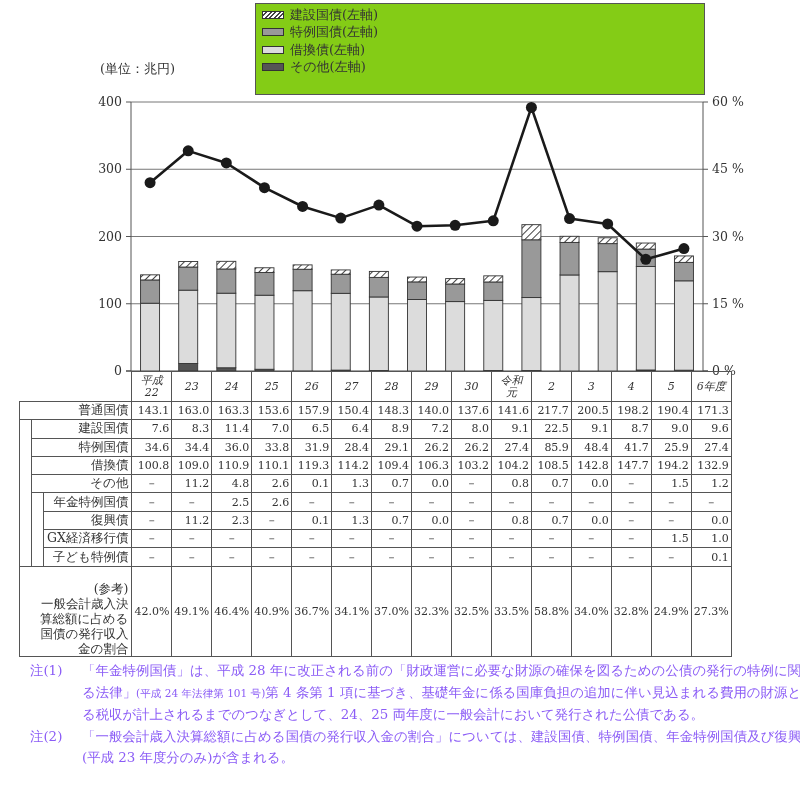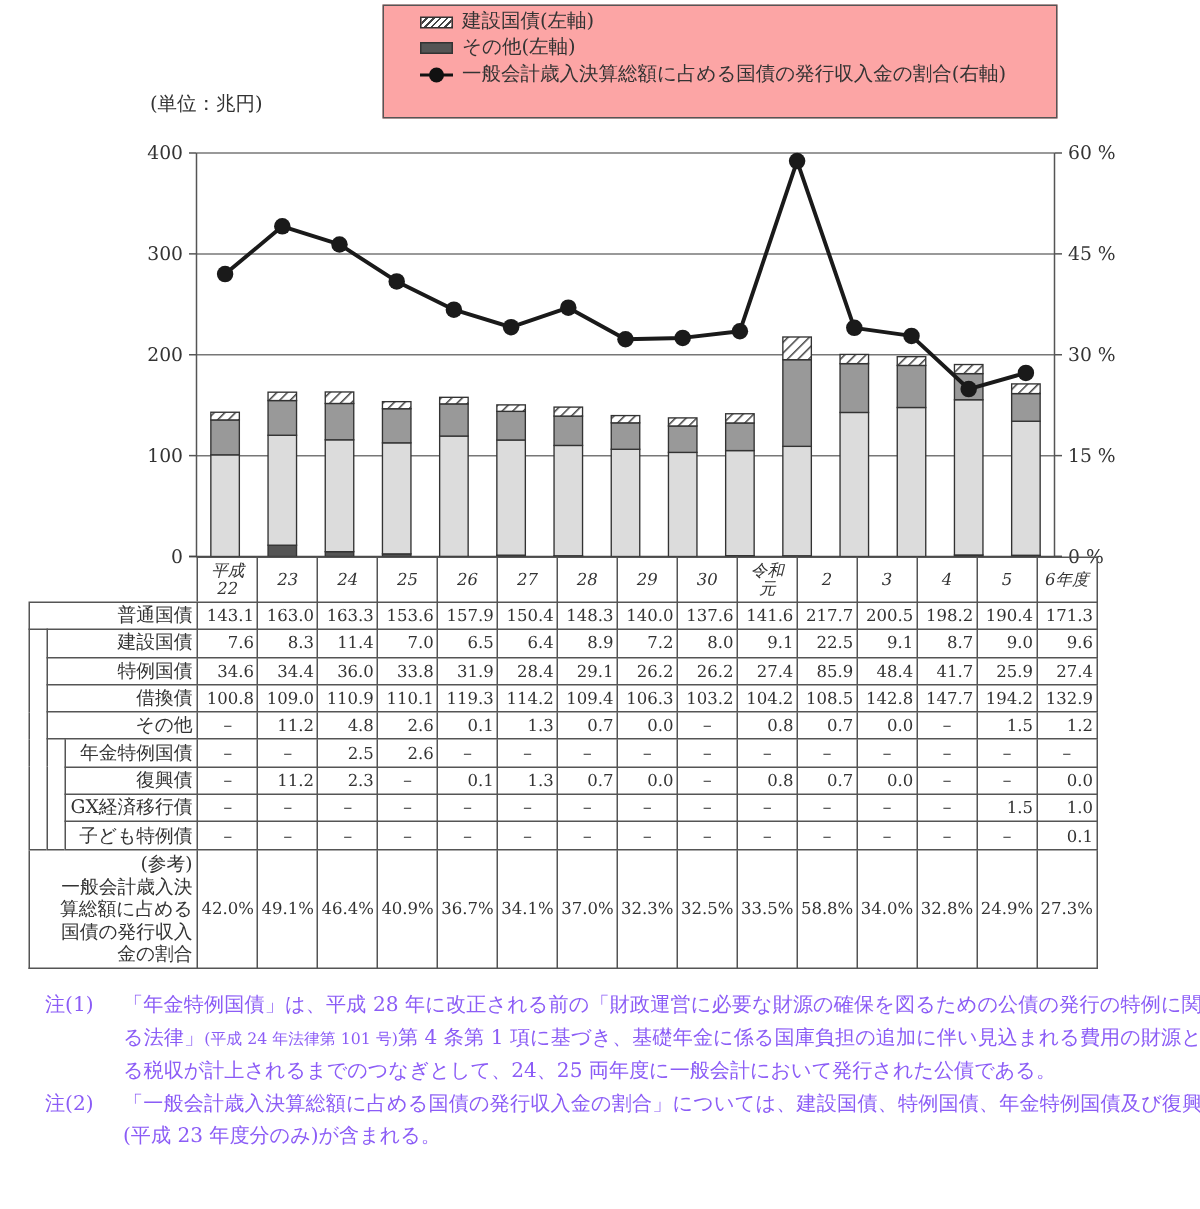--- a/index.html
+++ b/index.html
@@ -1,21 +1,21 @@
 <!DOCTYPE html>
 <html><head>
 <meta charset="utf-8">
 <style>
   html, body { margin: 0; padding: 0; background: #fff; }
   body { width: 800px; height: 806px; position: relative; overflow: hidden;
          font-family: "DejaVu Serif", "Liberation Serif", serif; color: #333; }
   #chart-svg { position: absolute; left: 0; top: 0; }
-  .legend { position: absolute; left: 255px; top: 3px; width: 450px; height: 76px;
-            border: 1px solid #555; background: #fca5a5; box-sizing: border-box;
-            padding: 2px 24px; font-size: 13px; line-height: 17.4px; }
+  .legend { position: absolute; left: 255px; top: 3px; width: 450px; height: 92px;
+            border: 1px solid #555; background: #84cc16; box-sizing: border-box;
+            padding: 2px 6px; font-size: 13px; line-height: 17.4px; }
   .legend-row { display: flex; align-items: center; white-space: nowrap; }
   .legend-swatch { width: 22px; height: 8px; border: 1px solid #333; margin-right: 6px; box-sizing: border-box; }
   .sw-hatch { background: repeating-linear-gradient(135deg, #fff 0 2px, #444 2px 3.2px); }
   .sw-tokurei { background: #999; }
   .sw-karikae { background: #dcdcdc; }
   .sw-other { background: #555; }
   .sw-line { width: 22px; height: 10px; position: relative; margin-right: 6px; border: none; }
   .sw-line::before { content: ""; position: absolute; left: 0; right: 0; top: 4px; height: 2px; background: #111; }
   .sw-line::after { content: ""; position: absolute; left: 6px; top: 0; width: 10px; height: 10px; border-radius: 50%; background: #111; }
   .unit-label { position: absolute; left: 100px; top: 60px; font-size: 13px; }
@@ -23,21 +23,21 @@
                font-size: 11.5px; table-layout: fixed; }
   table.data td { border: 1px solid #555; padding: 0 3px; height: 18.3px; box-sizing: border-box;
                   text-align: right; white-space: nowrap; color: #333; }
   table.data td.num { width: 38.13px; padding: 0 2px; font-size: 11px; }
   table.data td.hdr { text-align: center; line-height: 12px; padding: 0; font-style: italic; }
   table.data td.lbl { text-align: right; font-size: 12.5px; }
   table.data td.ind { border-top: none; border-bottom: none; padding: 0; }
   table.data tr.head td { height: 30px; }
   table.data tr.head td.blank { border: none; border-bottom: 1px solid #555; }
   table.data tr.ref td { height: 79px; }
-  table.data tr.ref td.lbl { line-height: 15px; vertical-align: top; padding-top: 1px; }
+  table.data tr.ref td.lbl { line-height: 15px; vertical-align: top; padding-top: 14px; }
   .notes { position: absolute; left: 30px; top: 660px; width: 785px; font-size: 13.4px; line-height: 21.5px; color: #8b5cf6; }
   .note { display: flex; }
   .note-mark { width: 52px; flex: none; }
   .note-body { flex: 1; text-align: justify; }
   .small { font-size: 10.5px; }
 </style>
 </head>
 <body>
 
 <svg id="chart-svg" width="800" height="400" xmlns="http://www.w3.org/2000/svg">
@@ -156,26 +156,30 @@
 </svg>
 
 <div class="unit-label">(単位：兆円)</div>
 
 <div class="legend">
   <div class="legend-row">
     <span class="legend-swatch sw-hatch"></span>
     <span>建設国債(左軸)</span>
   </div>
   <div class="legend-row">
+    <span class="legend-swatch sw-tokurei"></span>
+    <span>特例国債(左軸)</span>
+  </div>
+  <div class="legend-row">
+    <span class="legend-swatch sw-karikae"></span>
+    <span>借換債(左軸)</span>
+  </div>
+  <div class="legend-row">
     <span class="legend-swatch sw-other"></span>
     <span>その他(左軸)</span>
-  </div>
-  <div class="legend-row">
-    <span class="legend-swatch sw-line"></span>
-    <span>一般会計歳入決算総額に占める国債の発行収入金の割合(右軸)</span>
   </div>
 </div>
 
 <table class="data" id="data-table">
   <tbody id="table-body">
       <tr class="head">
         <td class="blank" colspan="3" style="width: 112px;"></td>
         <td class="num hdr">平成<br>22</td>
         <td class="num hdr">23</td>
         <td class="num hdr">24</td>

